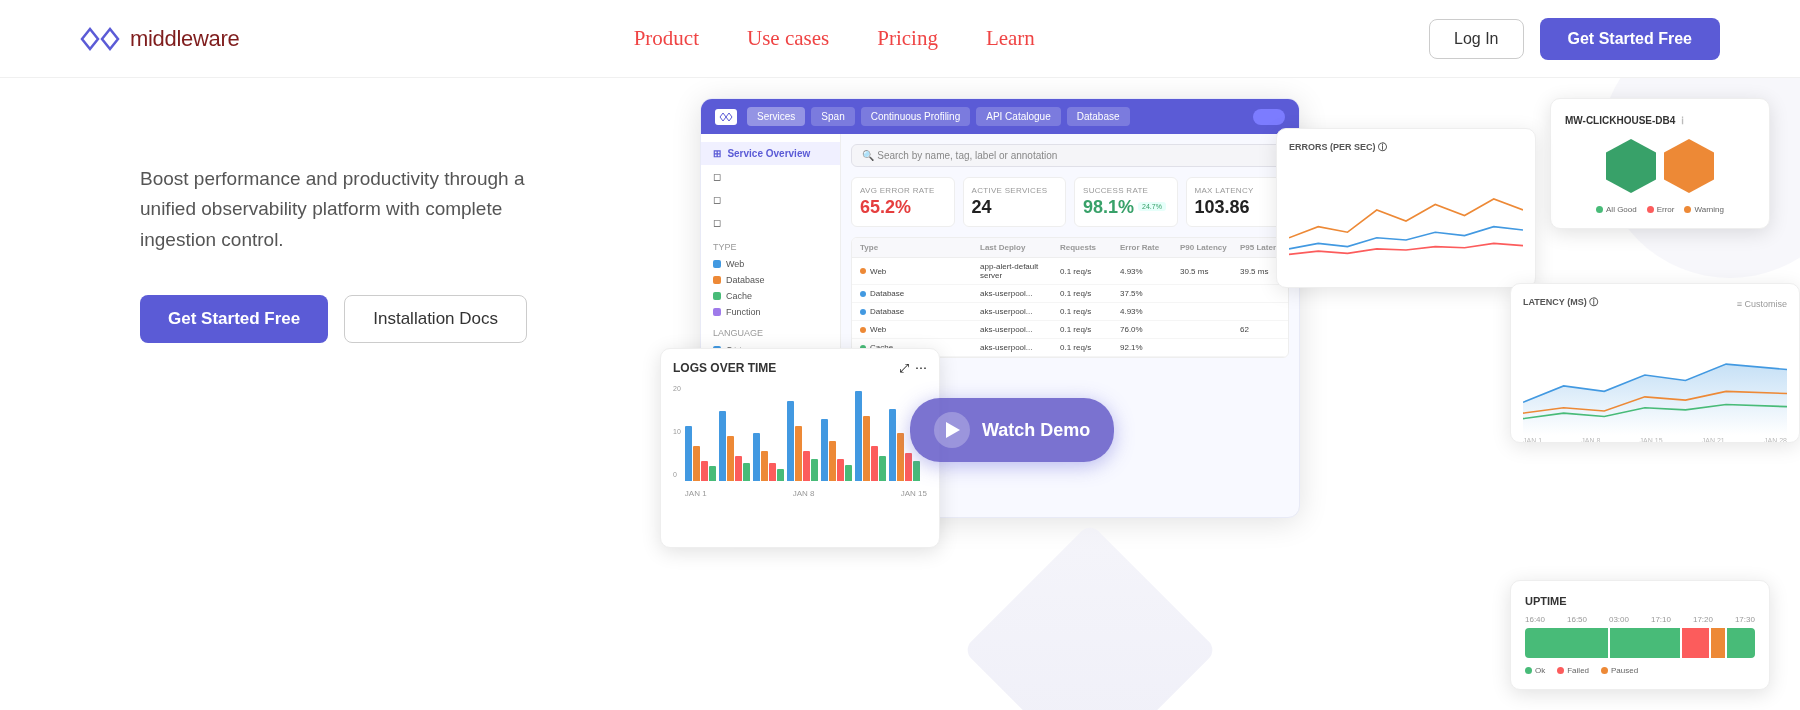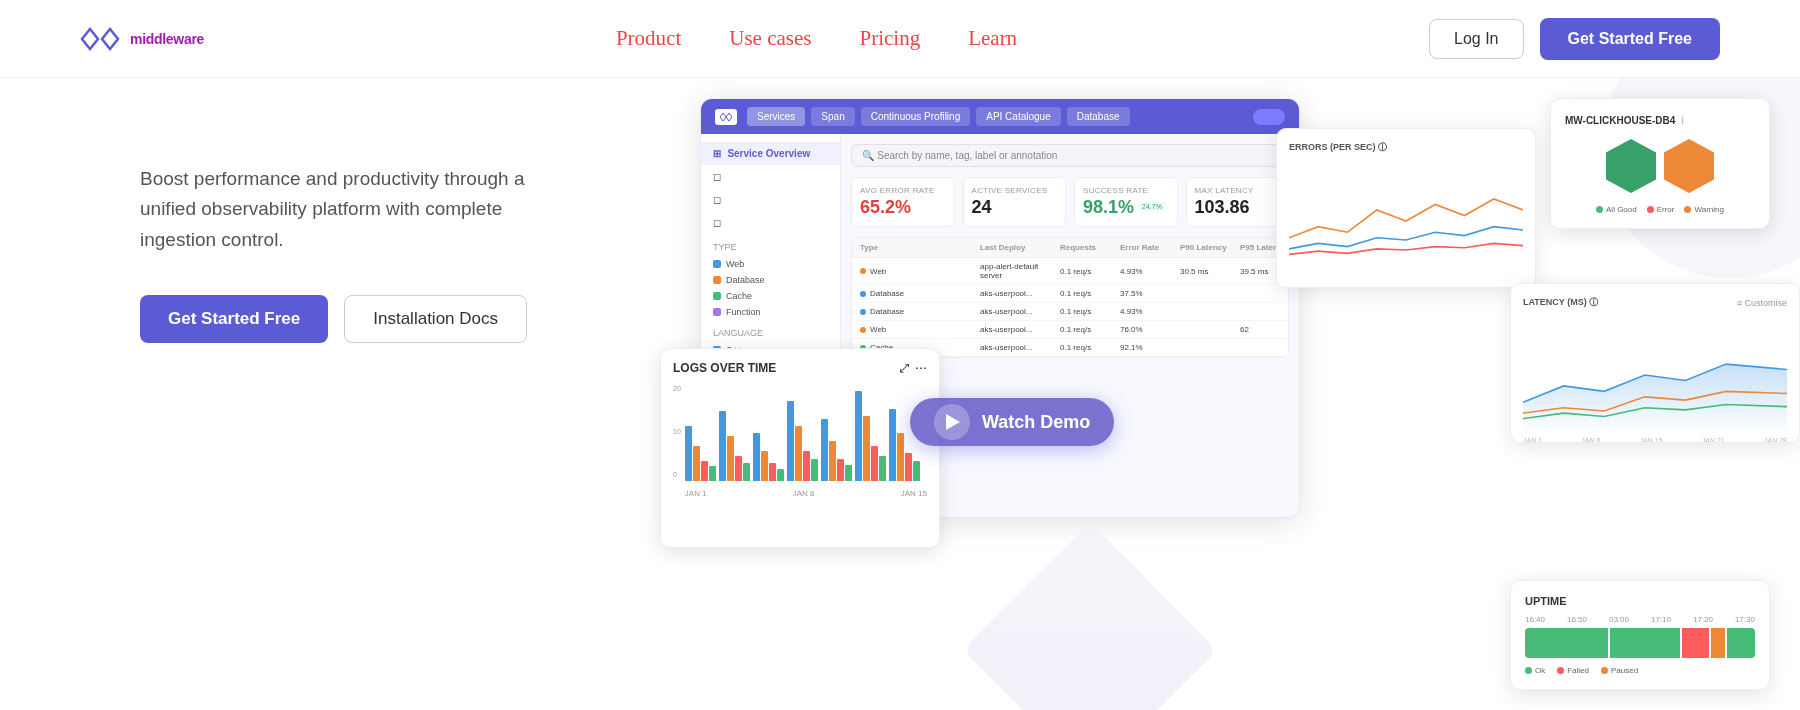--- a/index.html
+++ b/index.html
@@ -27,23 +27,23 @@
     .nav-logo {
       display: flex;
       align-items: center;
       gap: 10px;
     }
     .nav-logo-icon {
       width: 40px;
       height: 28px;
     }
     .nav-logo-text {
-      font-size: 14px;
-      font-weight: 700;
-      color: #a21caf;
+      font-size: 22px;
+      font-weight: 400;
+      color: #7f1d1d;
       letter-spacing: -0.3px;
     }
     .nav-links {
       display: flex;
       align-items: center;
       gap: 48px;
     }
     .nav-link {
       font-size: 21px;
       color: #ef4444;
@@ -373,21 +373,21 @@
     }
     .logs-label { font-size: 8px; color: #999; }
 
     
     .watch-demo {
       position: absolute;
       top: 320px;
       left: 250px;
       background: rgba(100, 90, 200, 0.85);
       border-radius: 30px;
-      padding: 6px 24px;
+      padding: 14px 24px;
       display: flex;
       align-items: center;
       gap: 12px;
       cursor: pointer;
       box-shadow: 0 4px 20px rgba(91,91,214,0.4);
       z-index: 20;
     }
     .play-btn {
       width: 36px;
       height: 36px;
@@ -865,21 +865,21 @@
       <div class="errors-chart">
         <svg width="100%" height="100%" viewBox="0 0 240 90" preserveAspectRatio="none">
           <polyline points="0,70 30,60 60,65 90,45 120,55 150,40 180,50 210,35 240,45" fill="none" stroke="#ed8936" stroke-width="1.5"></polyline>
           <polyline points="0,80 30,75 60,78 90,70 120,72 150,65 180,68 210,60 240,63" fill="none" stroke="#4299e1" stroke-width="1.5"></polyline>
           <polyline points="0,85 30,82 60,84 90,80 120,81 150,78 180,79 210,75 240,77" fill="none" stroke="#fc5c5c" stroke-width="1.5"></polyline>
         </svg>
       </div>
     </div>
 
     <div class="latency-panel">
-      <div style="display:flex;justify-content:space-between;align-items:center;margin-bottom:6px">
+      <div style="display:flex;justify-content:space-between;align-items:flex-end;margin-bottom:6px">
         <span style="font-size:9px;font-weight:600;color:#555">LATENCY (MS) ⓘ</span>
         <span style="font-size:9px;color:#999">≡ Customise</span>
       </div>
       <div style="height:120px">
         <svg width="100%" height="100%" viewBox="0 0 260 110" preserveAspectRatio="none">
           <defs>
             <linearGradient id="grad1" x1="0" y1="0" x2="0" y2="1">
               <stop offset="0%" stop-color="#4299e1" stop-opacity="0.3"></stop>
               <stop offset="100%" stop-color="#4299e1" stop-opacity="0"></stop>
             </linearGradient>

